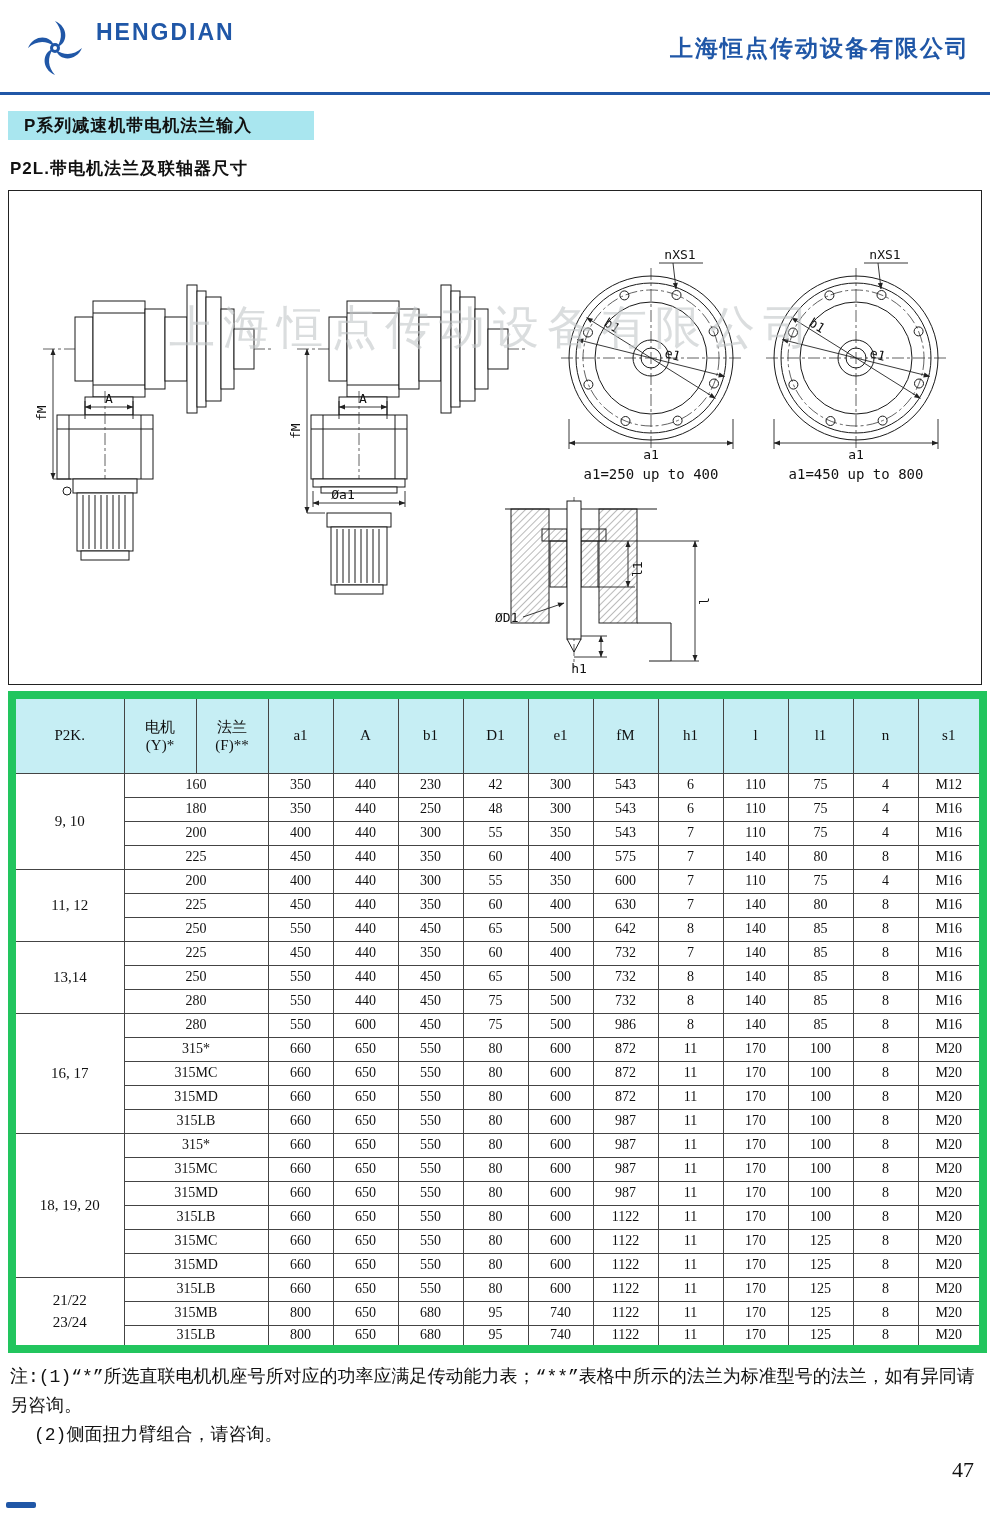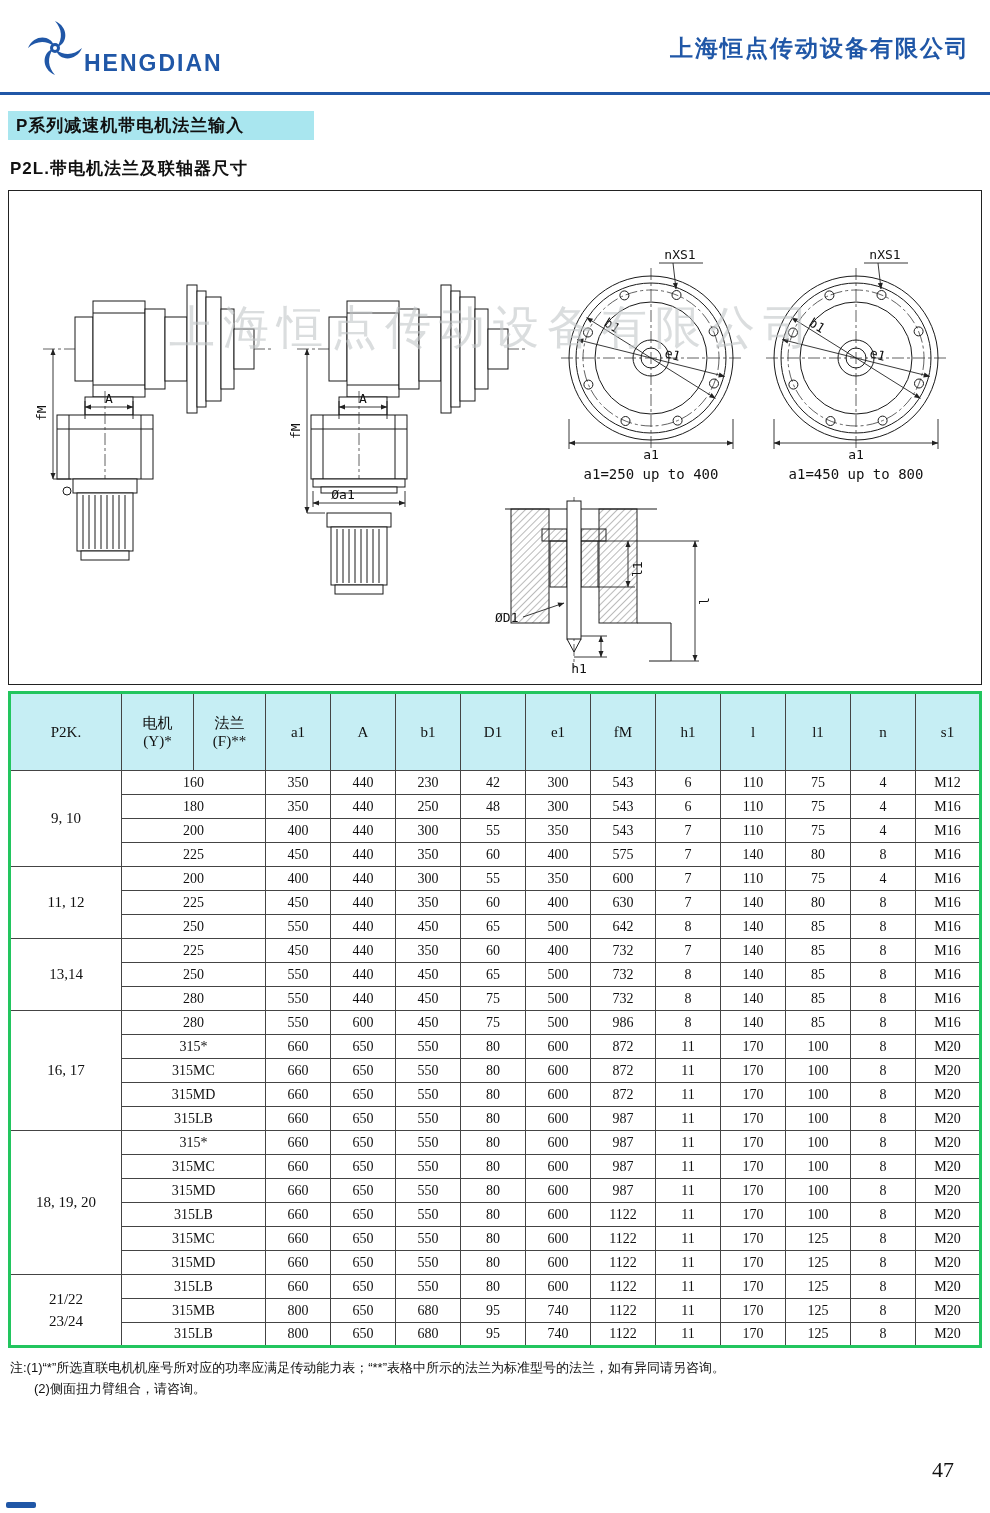--- a/index.html
+++ b/index.html
@@ -1,39 +1,39 @@
 <!DOCTYPE html>
 <html><head>
 <meta charset="utf-8">
 <style>
   *{margin:0;padding:0;box-sizing:border-box}
   html,body{background:#fff}
   body{width:990px;height:1513px;position:relative;color:#111;font-family:"Liberation Sans",sans-serif;overflow:hidden}
   .header{display:flex;justify-content:space-between;align-items:center;padding:14px 20px 10px 26px;height:92px}
-  .brand{display:flex;align-items:flex-end;}
+  .brand{display:flex;align-items:flex-start;gap:12px}
   .brand-name{font-size:23px;font-weight:bold;color:#2057a7;letter-spacing:2px}
   .company{font-size:23px;font-weight:bold;color:#2057a7;letter-spacing:2px;font-family:"Liberation Serif",serif}
   .blue-rule{height:3px;background:#2057a7;width:990px}
-  .section-title{margin:16px 0 0 8px;width:306px;background:#a9e6ef;font-size:17px;font-weight:bold;padding:3px 8px;letter-spacing:1px}
+  .section-title{margin:16px 0 0 8px;width:306px;background:#a9e6ef;font-size:17px;font-weight:bold;padding:3px 16px;letter-spacing:1px}
   .subtitle{margin:17px 8px 10px 10px;font-size:17px;font-weight:600;letter-spacing:1px}
   .drawing-box{margin:0 8px;border:1px solid #222;width:974px;height:495px;overflow:hidden}
   svg .ln{fill:none;stroke:#1a1a1a;stroke-width:1}
   svg .lnf{fill:#fff;stroke:#1a1a1a;stroke-width:1}
   svg .cl{fill:none;stroke:#3a3a3a;stroke-width:0.8;stroke-dasharray:12 3 3 3}
   svg .dim{fill:none;stroke:#222;stroke-width:0.9}
   svg .tech{font:13px "DejaVu Sans Mono",monospace;fill:#111}
   svg .cap{font:14px "DejaVu Sans Mono",monospace;fill:#111}
   svg .wm{font:46px "Liberation Serif",serif;fill:#c3c7c9;opacity:.6;letter-spacing:8px}
-  table.spec{border-collapse:collapse;margin:6px 8px 0 8px;width:974px;table-layout:fixed;font-family:"Liberation Serif","DejaVu Serif",serif;border:3px solid #22c55e}
+  table.spec{border-collapse:collapse;margin:6px 8px 0 8px;width:974px;table-layout:fixed;font-family:"Liberation Serif","DejaVu Serif",serif;border:8px solid #22c55e}
   .spec th{background:#c6eef4;border:1px solid #444;font-weight:normal;font-size:15px;height:78px;text-align:center}
   .spec td{border:1px solid #444;text-align:center;font-size:14px;height:24px;padding:0}
   .spec .group-cell{font-size:15px;line-height:1.5}
-  .notes{margin:10px 0 0 10px;font-size:13px;line-height:1.6;font-family:Liberation Sans, sans-serif}
+  .notes{margin:10px 0 0 10px;font-size:18px;line-height:1.6;font-family:Liberation Mono, monospace}
   .notes .indent{margin-left:24px}
-  .page-number{position:absolute;right:36px;bottom:30px;font-size:22px;font-family:"Liberation Serif",serif}
+  .page-number{position:absolute;right:16px;bottom:30px;font-size:22px;font-family:"Liberation Serif",serif}
   .footer-mark{position:absolute;left:6px;bottom:5px;width:30px;height:6px;background:#2057a7;border-radius:2px}
 </style>
 </head>
 <body>
 
 <div class="header">
   <div class="brand">
     <svg width="58" height="58" viewBox="0 0 58 58">
       <g transform="translate(29,29)">
         <path id="blade" d="M0,-27 C14,-21 13,-4 2,-1 C8,-10 7,-19 0,-27 Z" fill="#2057a7"></path>

